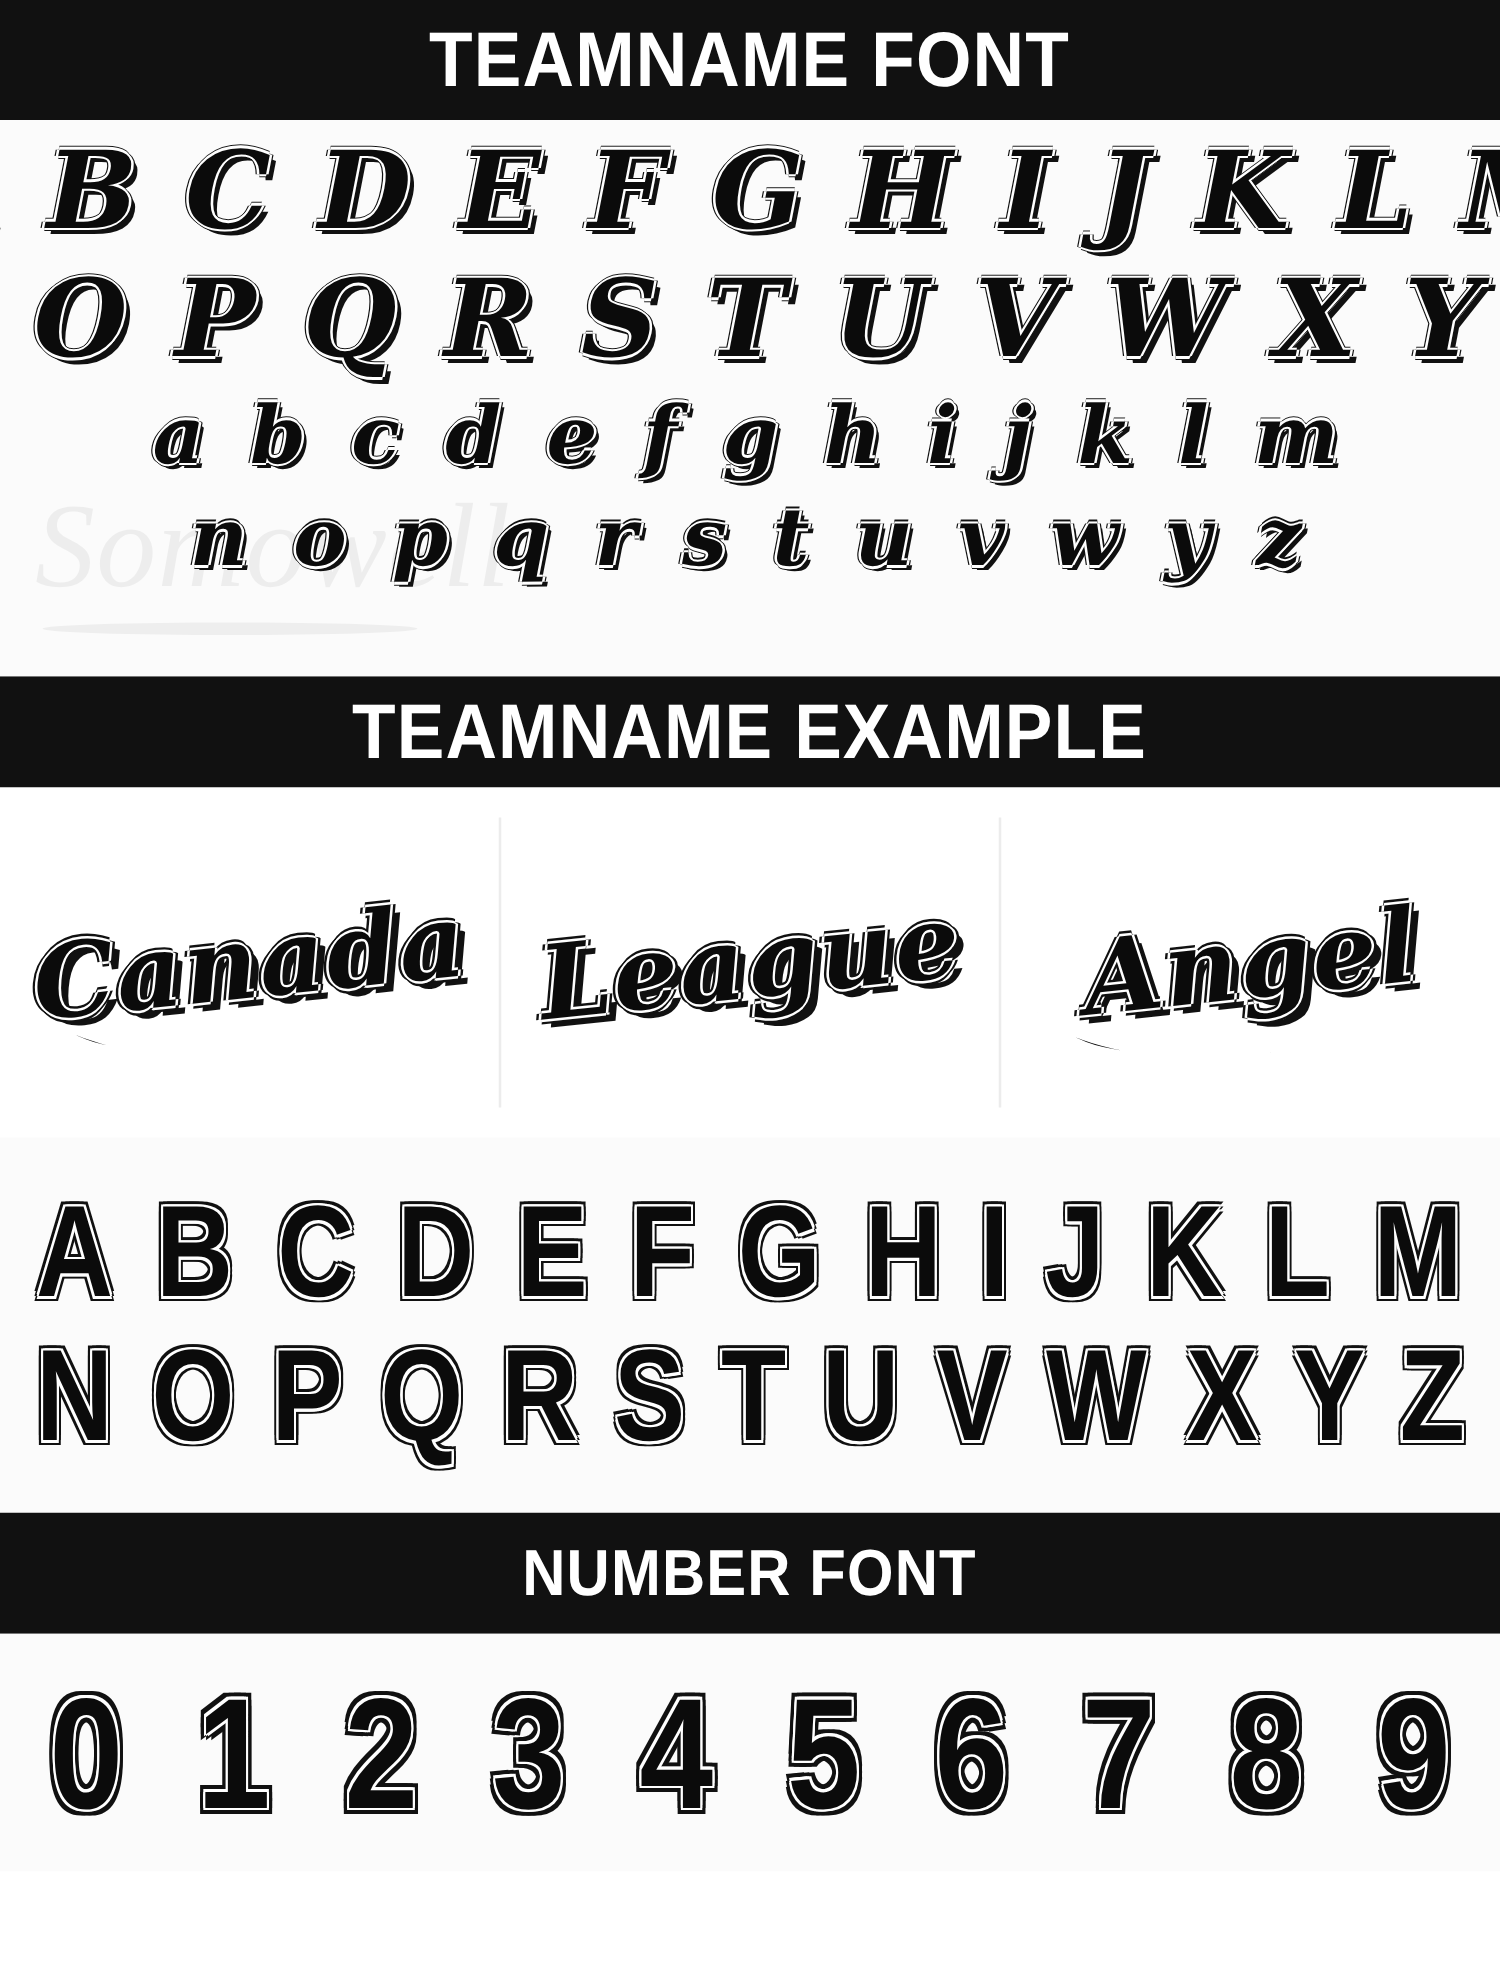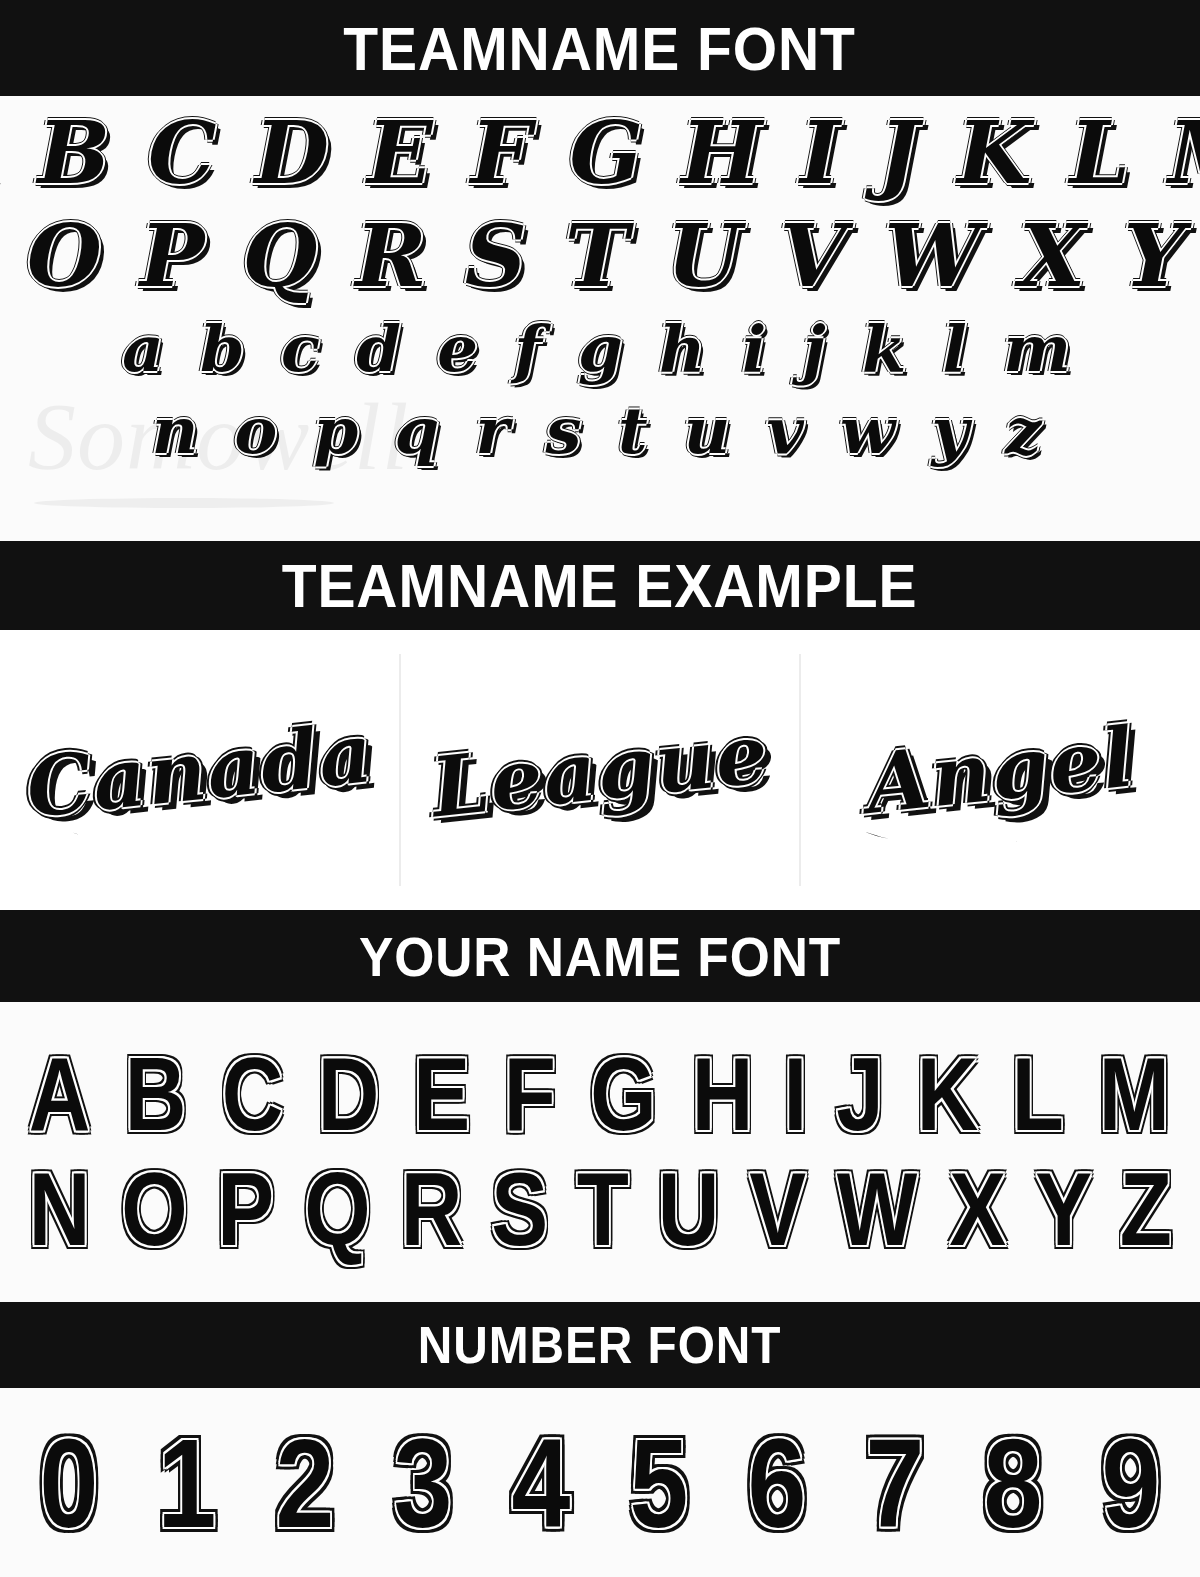--- a/index.html
+++ b/index.html
@@ -39,21 +39,21 @@
     flex: none;
   }
   .bar span {
     display: block;
     transform: scaleX(0.92);
     white-space: nowrap;
   }
   .bar-1 { height: 96px;  font-size: 62px; }
   .bar-2 { height: 89px; font-size: 62px; }
   .bar-3 { height: 92px;  font-size: 56px; }
-  .bar-4 { height: 86px;  font-size: 52px; }
+  .bar-4 { height: 97px;  font-size: 52px; }
 
   
   .panel {
     position: relative;
     background: #fbfbfb;
     overflow: hidden;
     flex: none;
   }
   .panel-script { height: 445px; }
   .panel-example { height: 280px; background: #ffffff; }
@@ -276,23 +276,20 @@
       <div class="example">
         <svg class="swoosh" viewBox="0 0 336 74" aria-hidden="true">
           <path d="M6 30 C 60 72, 180 78, 330 26 C 250 64, 120 74, 58 60 C 40 56, 20 46, 6 30 Z" fill="#0b0b0b" stroke="#ffffff" stroke-width="5"></path>
         </svg>
         <div class="example-word">Angel</div>
       </div>
 
     </div>
   </div>
 
-  <div class="bar bar-3">
-    <span>YOUR NAME FONT</span>
-  </div>
 
   <div class="panel panel-block">
 
     <div class="block-rows">
       <div class="block-row">
         <span class="glyph">A</span>
         <span class="glyph">B</span>
         <span class="glyph">C</span>
         <span class="glyph">D</span>
         <span class="glyph">E</span>

